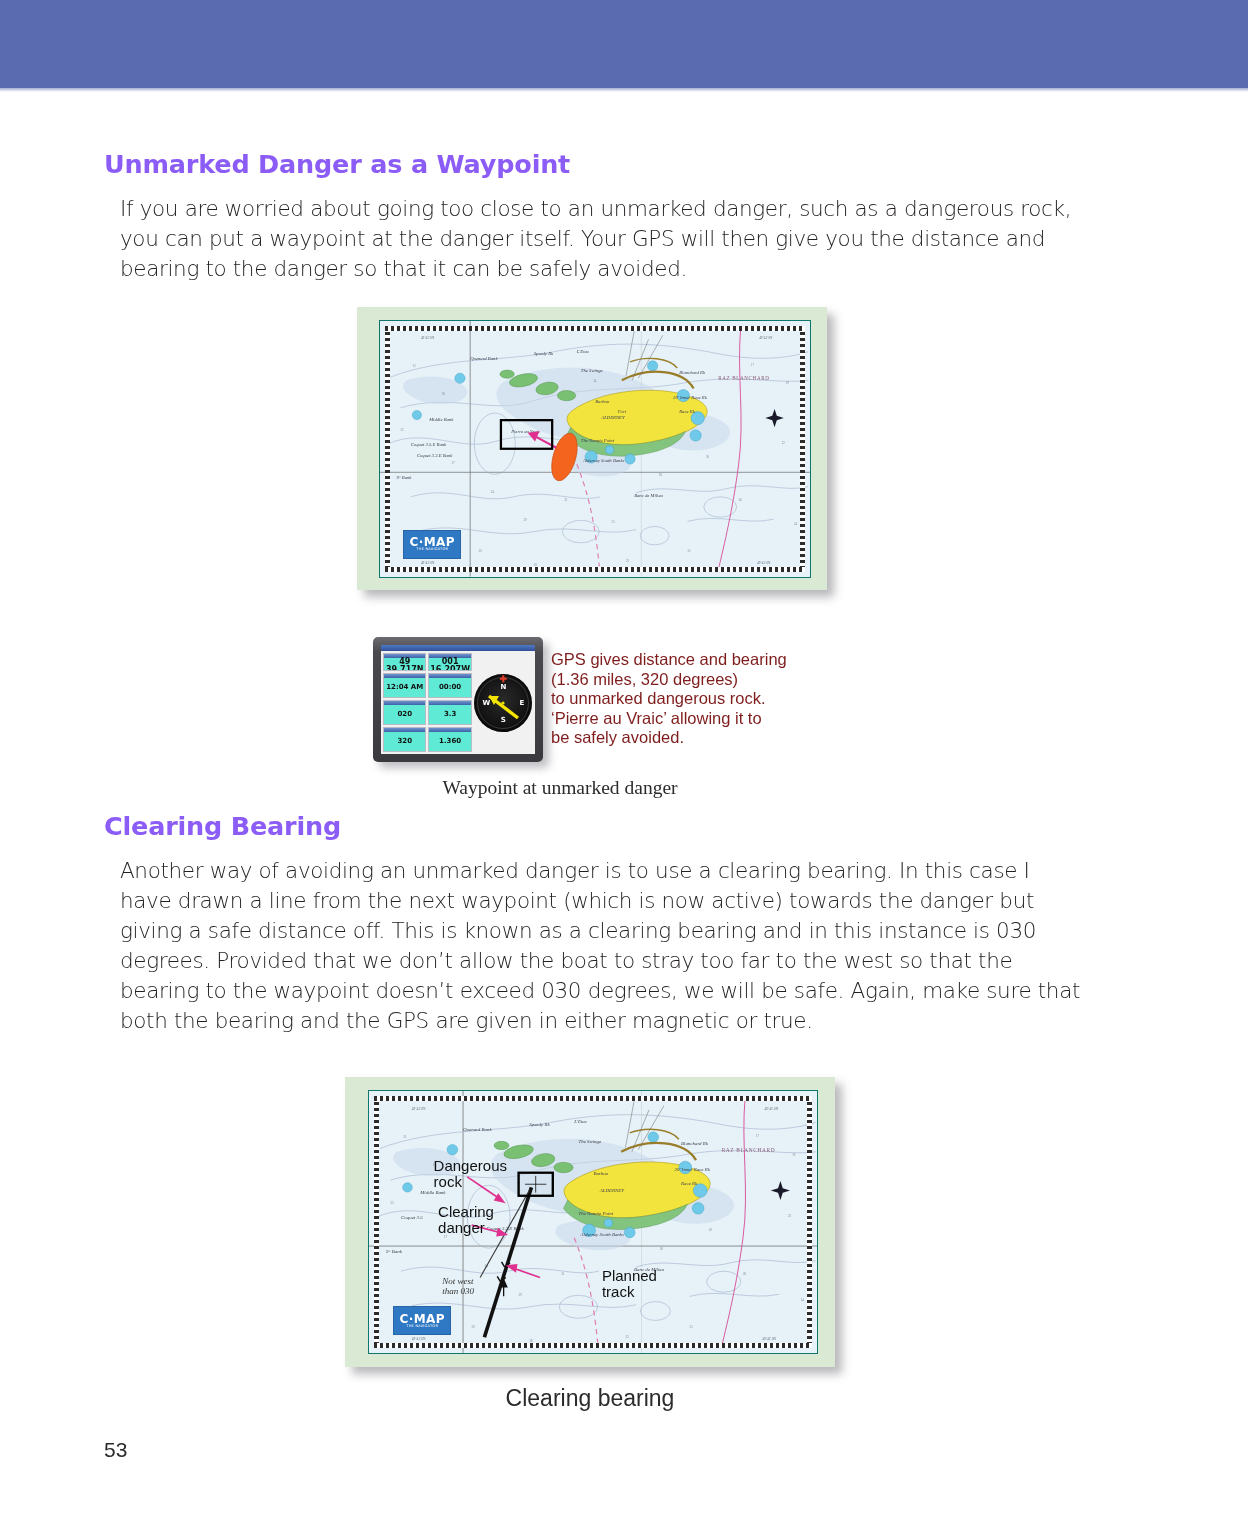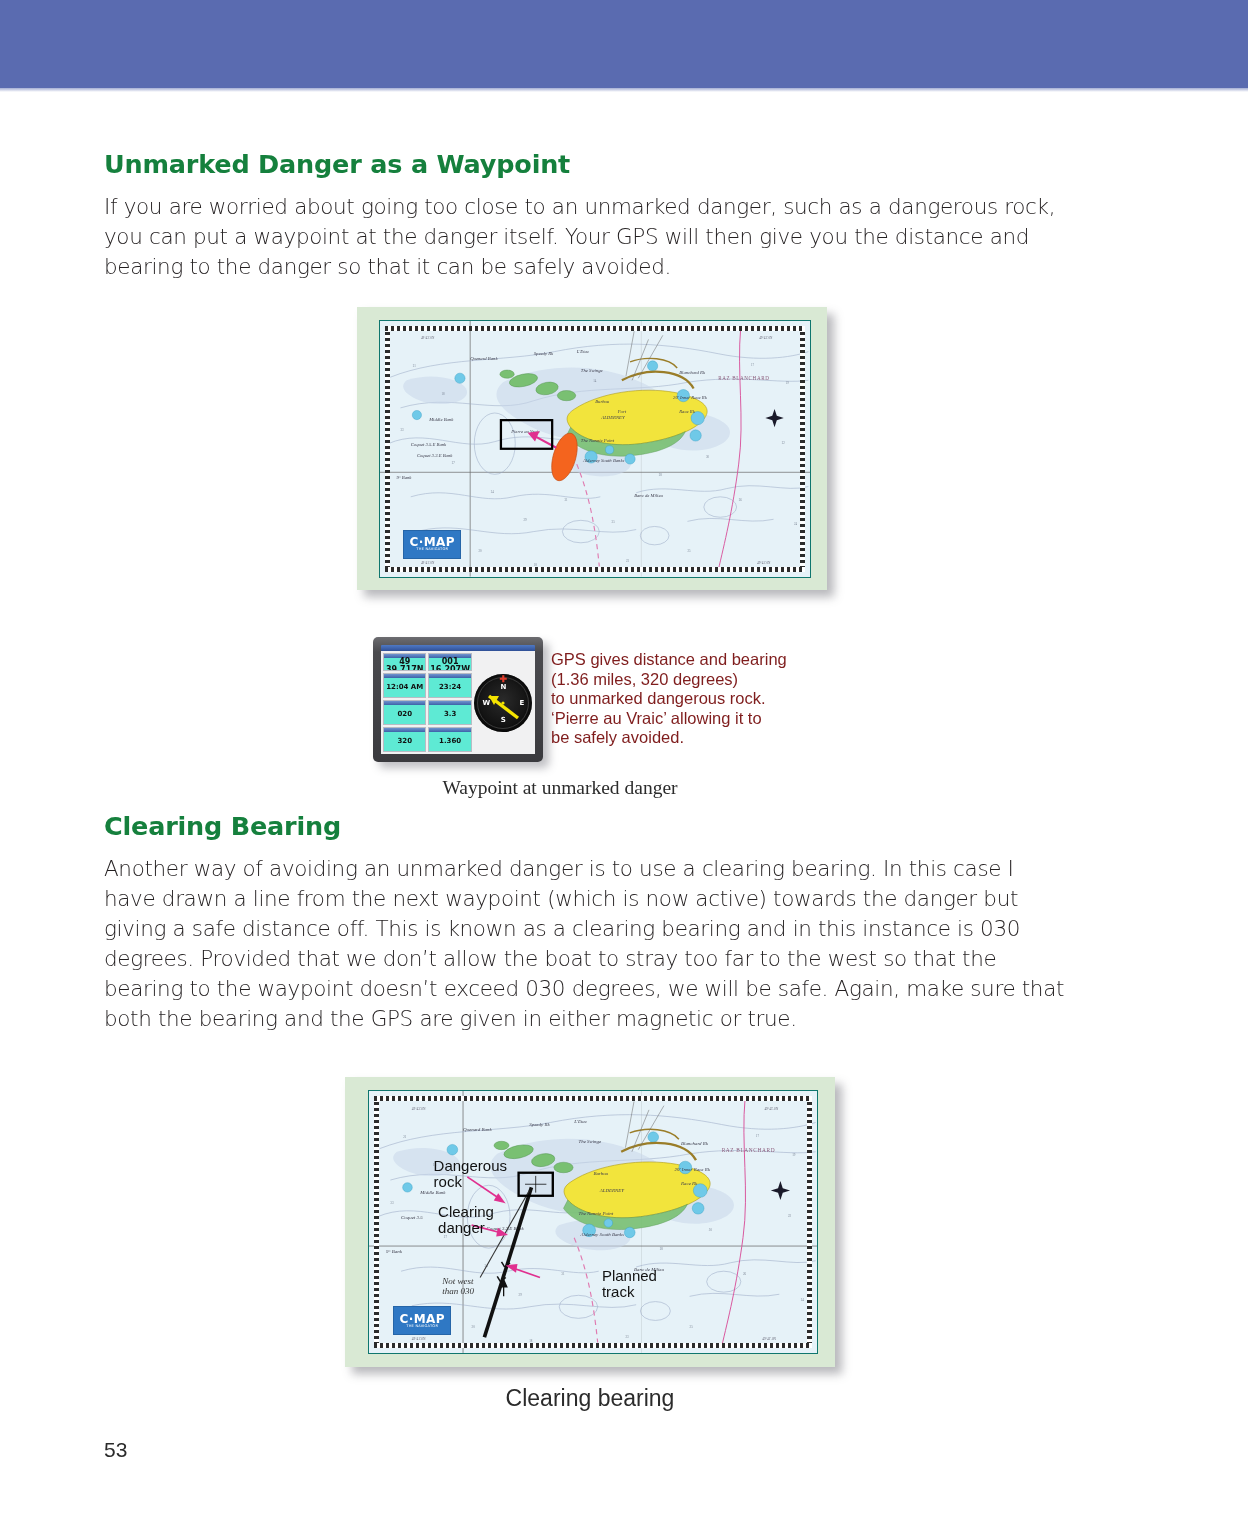--- a/index.html
+++ b/index.html
@@ -42,32 +42,32 @@
     position: absolute;
     left: 104px;
     top: 150px;
     width: 982px;
   }
 
   h2.section-heading {
     font-family: "DejaVu Sans", sans-serif;
     font-size: 25.5px;
     font-weight: bold;
-    color: #15803d;
+    color: #8b5cf6;
     letter-spacing: -0.2px;
     margin: 0 0 14px 0;
     line-height: 1.1;
   }
   p.body-text {
     font-family: "DejaVu Sans", sans-serif;
     font-size: 21.5px;
     font-weight: 300;
     color: #231f20;
     line-height: 30px;
-    margin: 0;
+    margin: 16px;
     letter-spacing: -0.35px;
     width: 962px;
   }
 
   
   .figure1 {
     position: absolute;
     left: 357px;
     top: 307px;
     width: 470px;
@@ -483,21 +483,21 @@
             <div class="gps-cell-value">001 16.207W</div>
           </div>
         </div>
         <div class="gps-row">
           <div class="gps-cell">
             <div class="gps-cell-label"></div>
             <div class="gps-cell-value small">12:04 AM</div>
           </div>
           <div class="gps-cell">
             <div class="gps-cell-label"></div>
-            <div class="gps-cell-value small">23:24</div>
+            <div class="gps-cell-value small">00:00</div>
           </div>
         </div>
         <div class="gps-row">
           <div class="gps-cell">
             <div class="gps-cell-label"></div>
             <div class="gps-cell-value small">020</div>
           </div>
           <div class="gps-cell">
             <div class="gps-cell-label"></div>
             <div class="gps-cell-value small">3.3</div>

